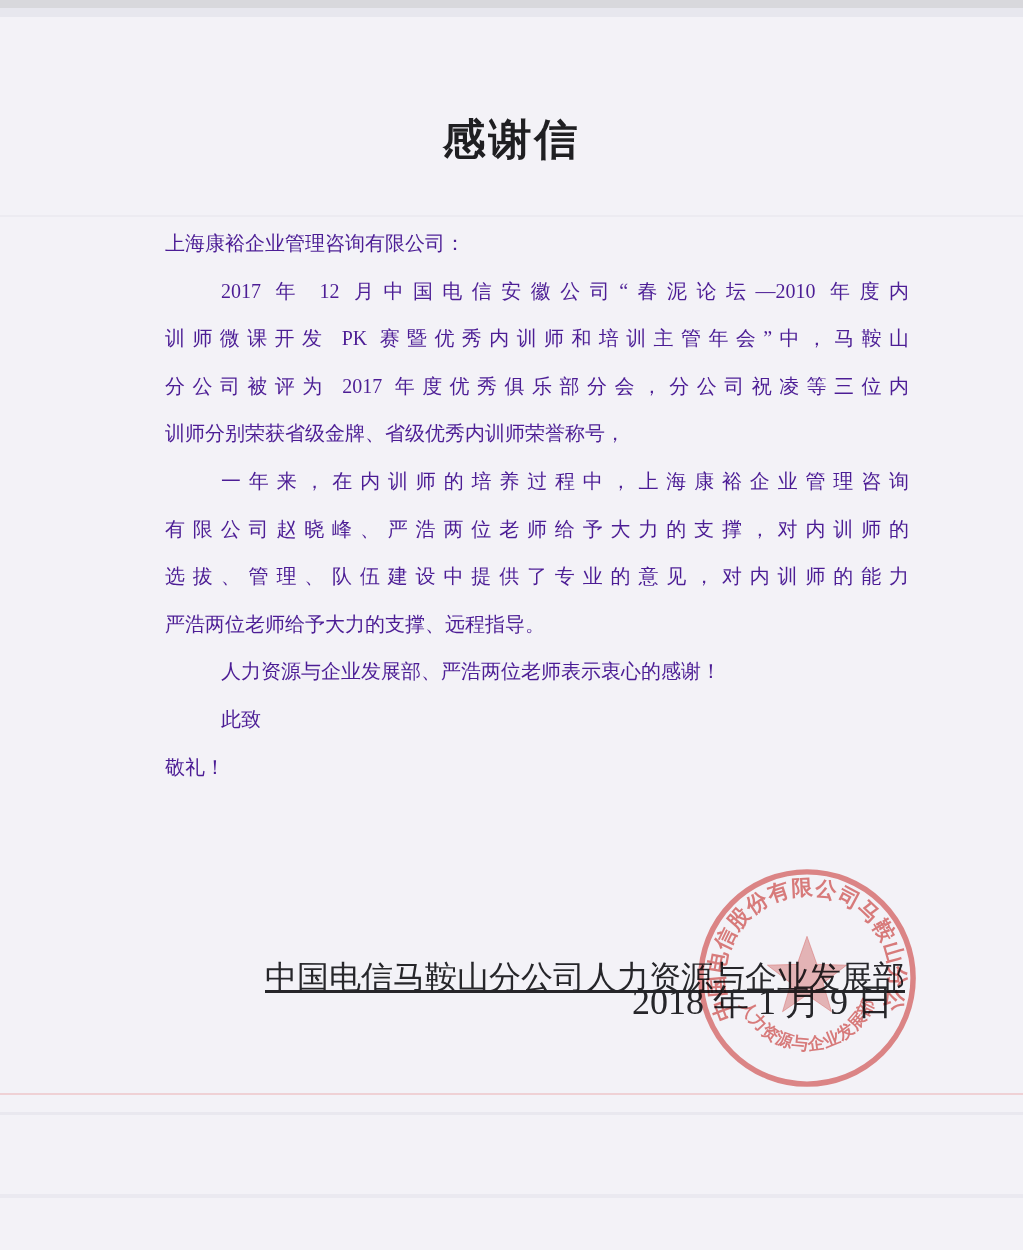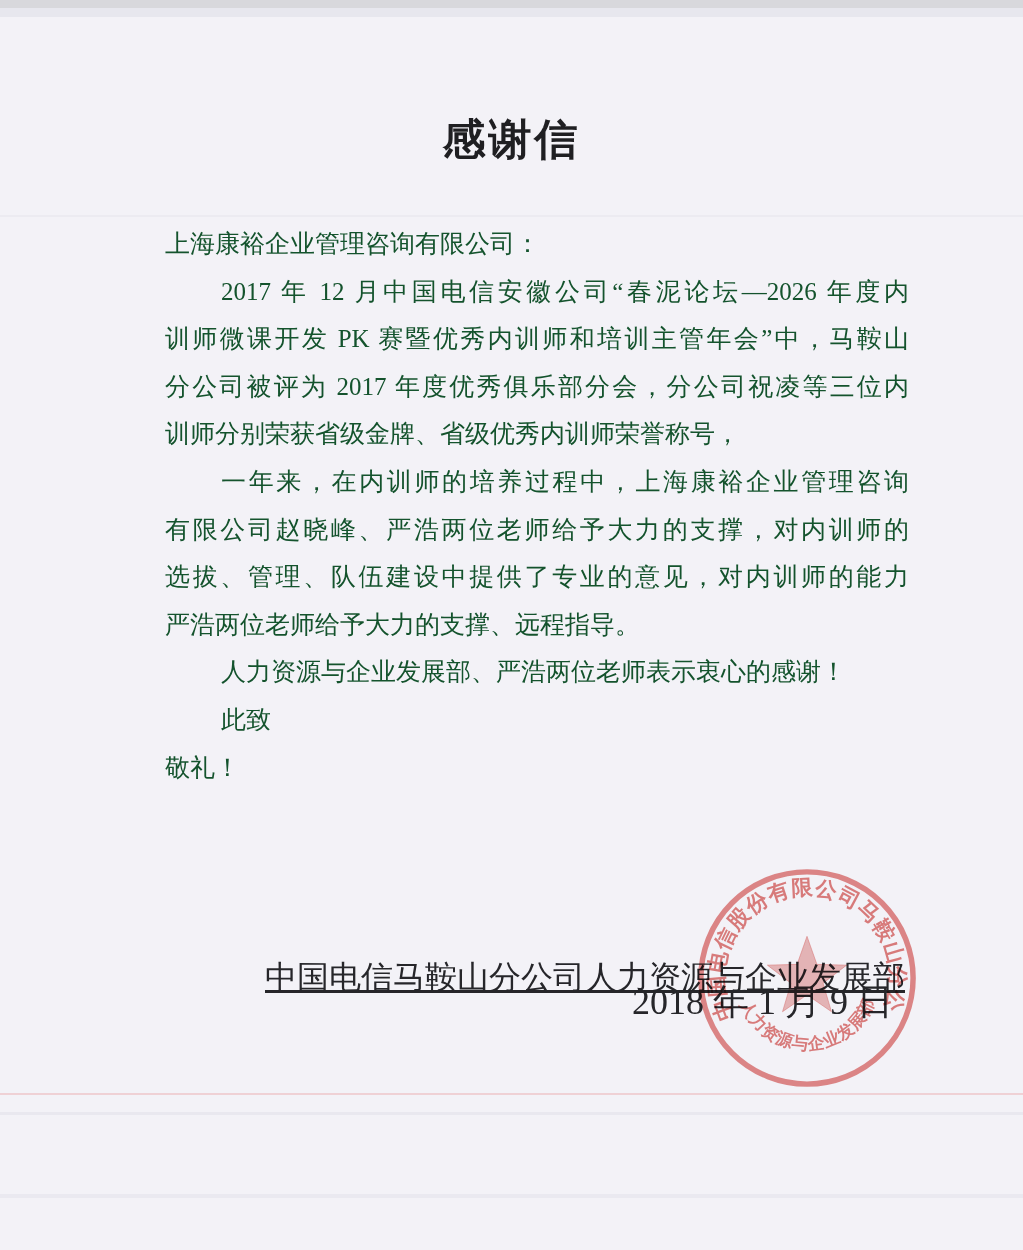--- a/index.html
+++ b/index.html
@@ -42,24 +42,24 @@
     text-align:center;
     font-size:43px;font-weight:bold;
     letter-spacing:3px;
     color:#1f1f22;
   }
   .body-lines{
     position:absolute;left:165px;top:212px;width:744px;
   }
   .line{
     height:47.6px;line-height:47.6px;
-    font-size:25px;
+    font-size:20px;
     overflow:hidden;
     white-space:nowrap;
-    color:#14532d;
+    color:#4c1d95;
   }
   .line.indent{padding-left:56px;}
   .line.jfull{
     white-space:normal;
     text-align:justify;
     text-align-last:justify;
   }
   .signature{
     position:absolute;top:947px;right:118px;
     font-size:32px;line-height:44px;
@@ -86,21 +86,21 @@
 
 <div class="paper">
 
   <div class="scan-band-top"></div>
   <div class="scan-line-faint-top"></div>
 
   <div class="doc-title">感谢信</div>
 
   <div class="body-lines">
     <div class="line">上海康裕企业管理咨询有限公司：</div>
-    <div class="line indent jfull">2017 年 12 月中国电信安徽公司“春泥论坛—2026 年度内</div>
+    <div class="line indent jfull">2017 年 12 月中国电信安徽公司“春泥论坛—2010 年度内</div>
     <div class="line jfull">训师微课开发 PK 赛暨优秀内训师和培训主管年会”中，马鞍山</div>
     <div class="line jfull">分公司被评为 2017 年度优秀俱乐部分会，分公司祝凌等三位内</div>
     <div class="line">训师分别荣获省级金牌、省级优秀内训师荣誉称号，</div>
     <div class="line indent jfull">一年来，在内训师的培养过程中，上海康裕企业管理咨询</div>
     <div class="line jfull">有限公司赵晓峰、严浩两位老师给予大力的支撑，对内训师的</div>
     <div class="line jfull">选拔、管理、队伍建设中提供了专业的意见，对内训师的能力</div>
     <div class="line">严浩两位老师给予大力的支撑、远程指导。</div>
     <div class="line indent">人力资源与企业发展部、严浩两位老师表示衷心的感谢！</div>
     <div class="line indent">此致</div>
     <div class="line">敬礼！</div>

